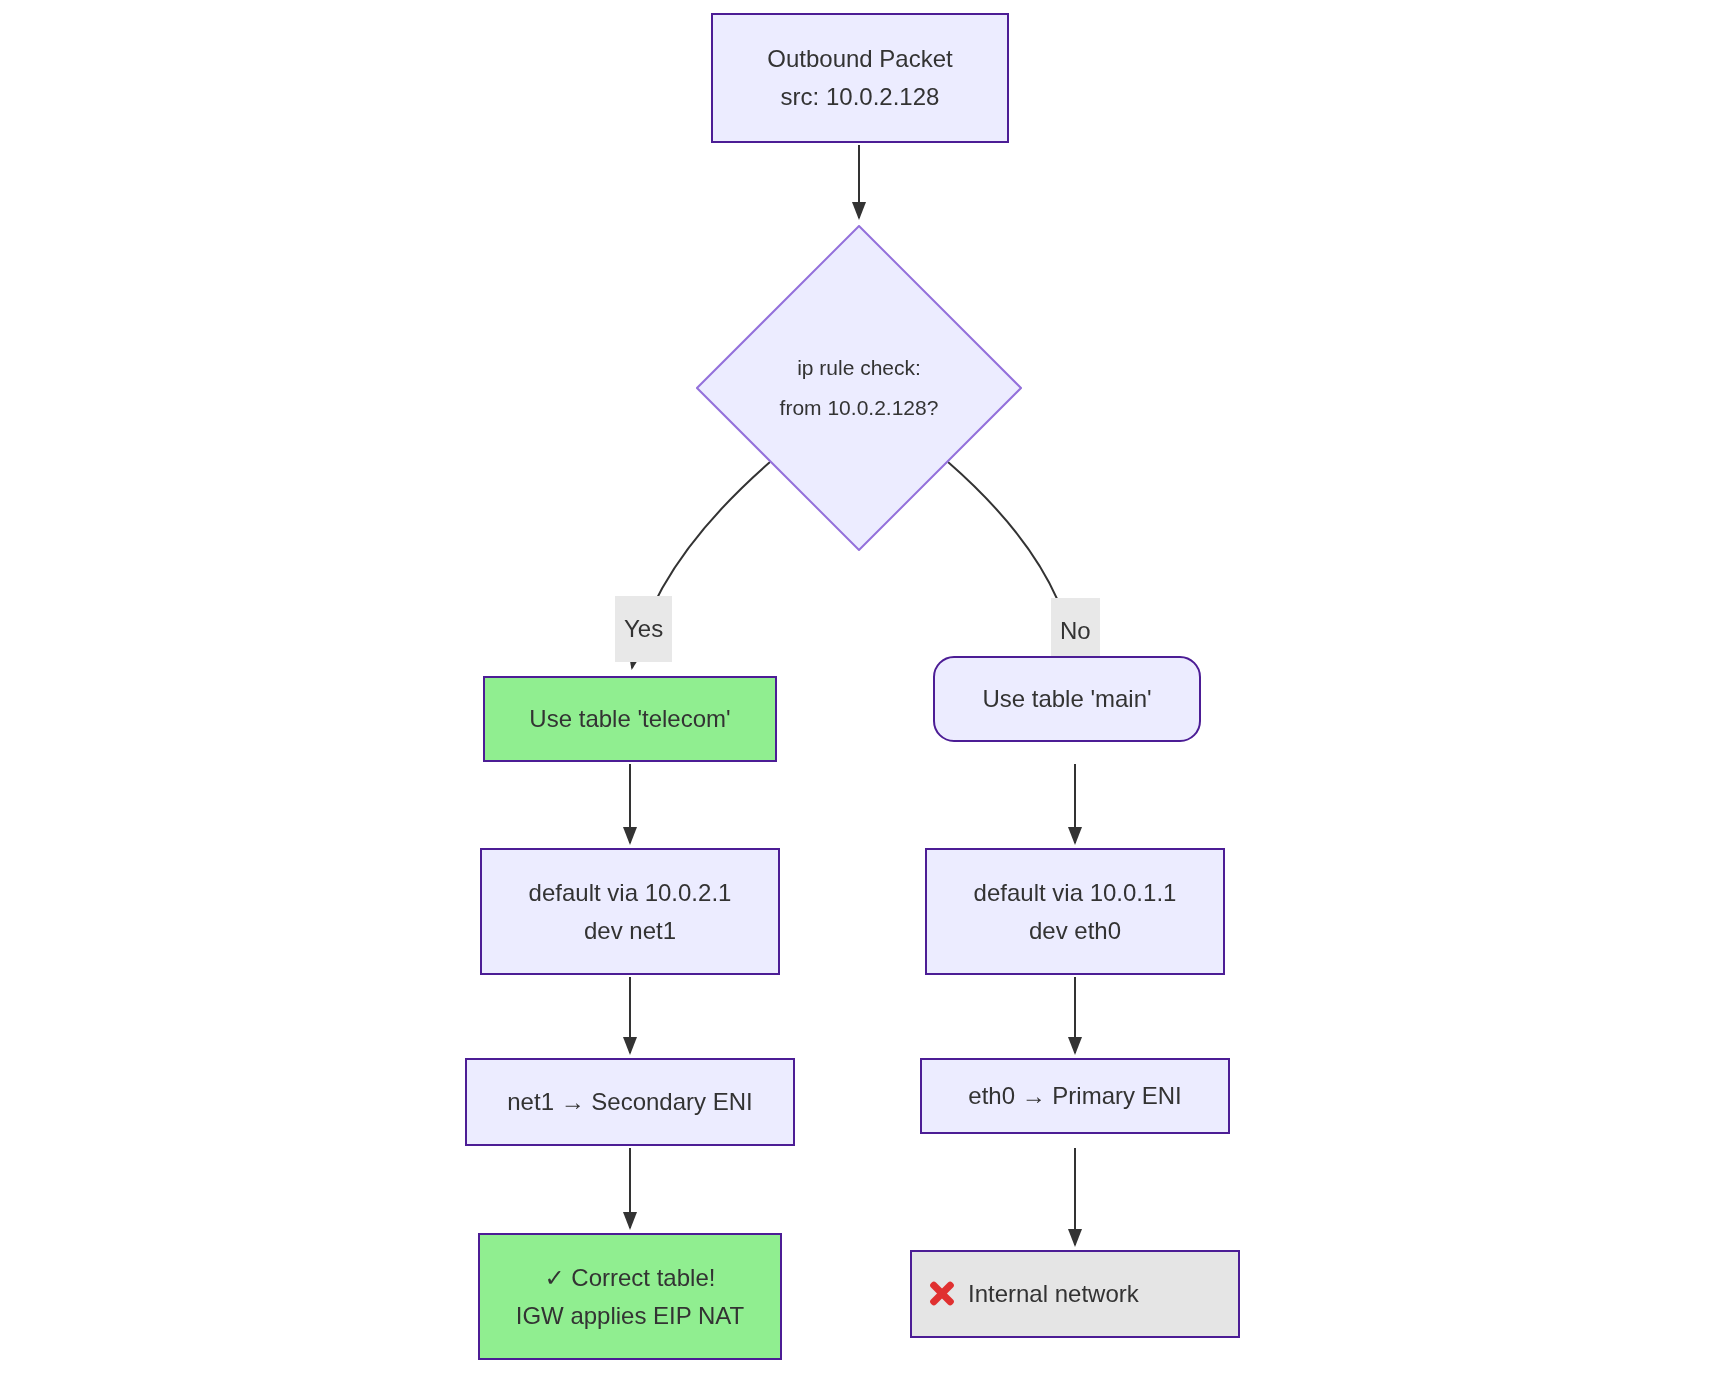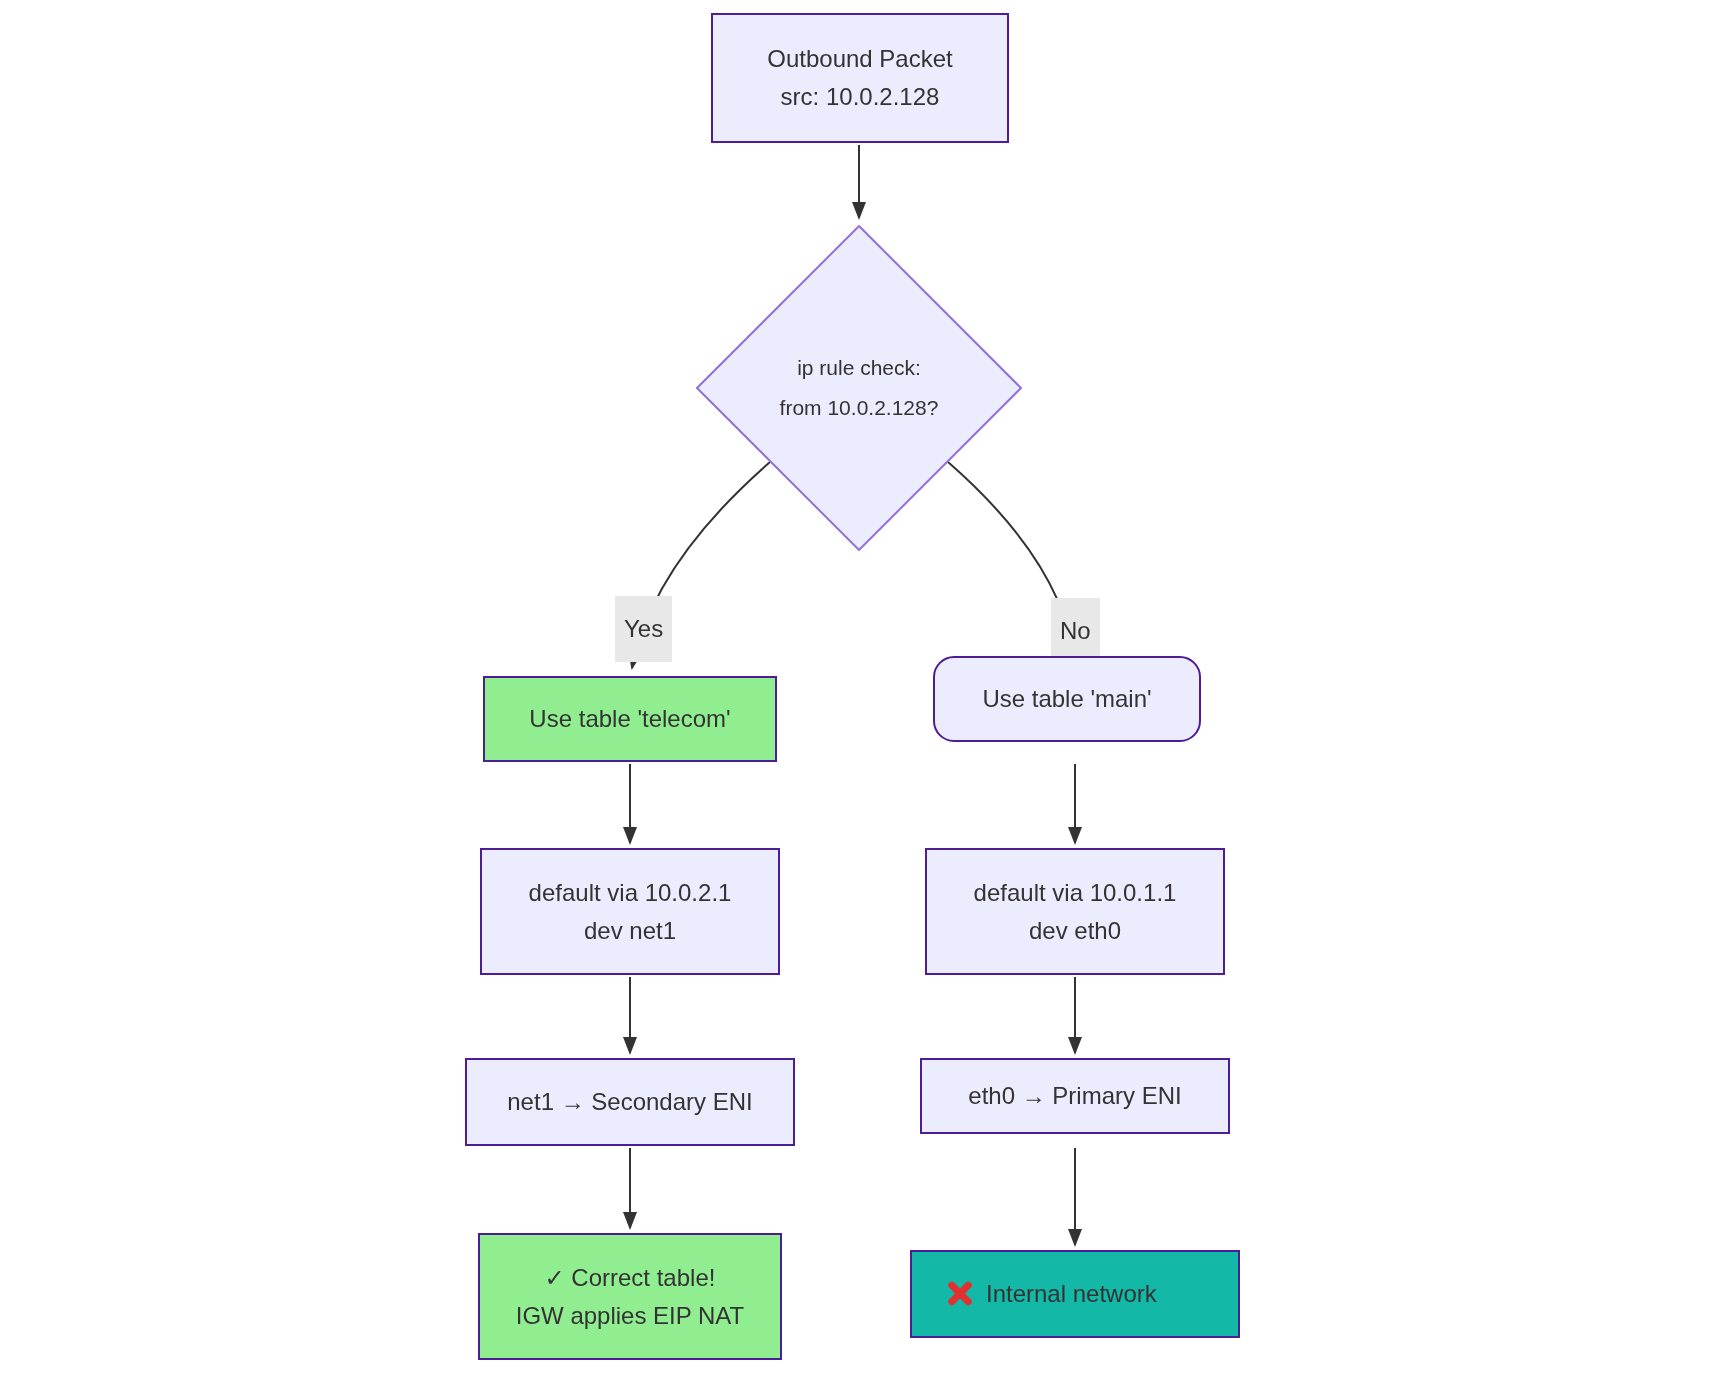--- a/index.html
+++ b/index.html
@@ -3,22 +3,22 @@
 <meta charset="utf-8">
 <style>
   html,body{margin:0;padding:0;background:#ffffff;}
   body{width:1709px;height:1374px;position:relative;font-family:"Liberation Sans","DejaVu Sans",sans-serif;color:#333333;}
   .canvas{position:absolute;left:0;top:0;width:1709px;height:1374px;overflow:hidden;}
   svg.edges{position:absolute;left:0;top:0;pointer-events:none;}
   .node{position:absolute;box-sizing:border-box;border:2px solid #4c1d95;background:#ECECFF;
         display:flex;flex-direction:column;align-items:center;justify-content:center;
         font-size:24px;line-height:38px;text-align:center;color:#333333;}
   .node.green{background:#90EE90;}
-  .node.red{background:#14b8a6;flex-direction:row;justify-content:flex-start;
-            padding-left:34px;white-space:nowrap;overflow:hidden;}
+  .node.red{background:#e5e5e5;flex-direction:row;justify-content:flex-start;
+            padding-left:16px;white-space:nowrap;overflow:hidden;}
   .node span{display:block;}
   
   .n-outbound {left:711px;top:13px;  width:298px;height:130px;}
   .n-telecom  {left:483px;top:676px; width:294px;height:86px;}
   .n-main     {left:933px;top:656px; width:268px;height:86px;border-radius:21px;}
   .n-route-l  {left:480px;top:848px; width:300px;height:127px;}
   .n-route-r  {left:925px;top:848px; width:300px;height:127px;}
   .n-eni-l    {left:465px;top:1058px;width:330px;height:88px;}
   .n-eni-r    {left:920px;top:1058px;width:310px;height:76px;}
   .n-correct  {left:478px;top:1233px;width:304px;height:127px;}

